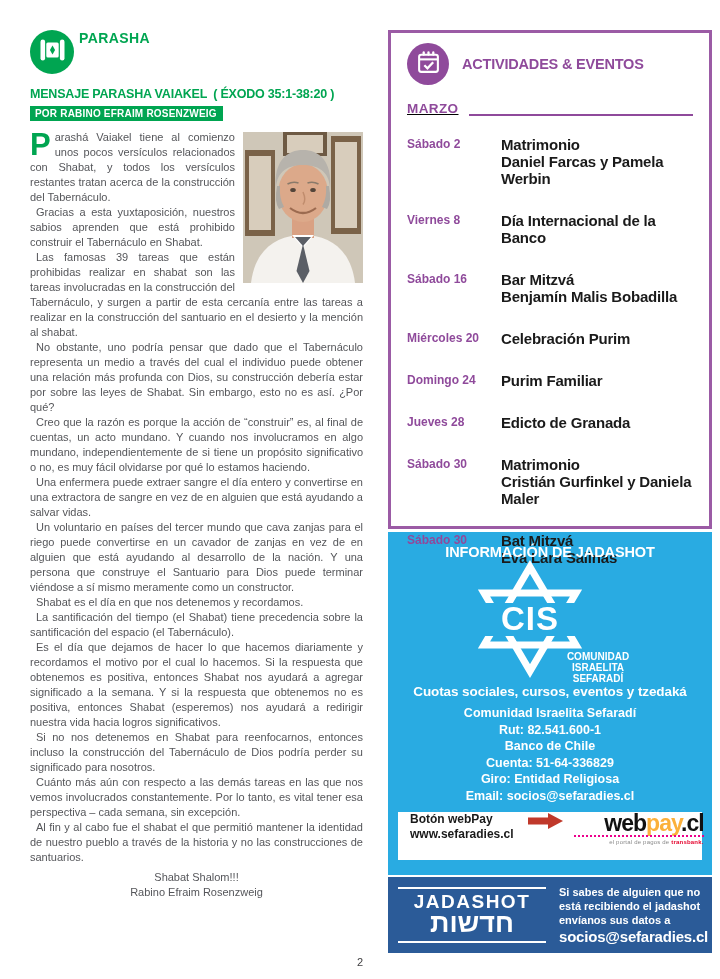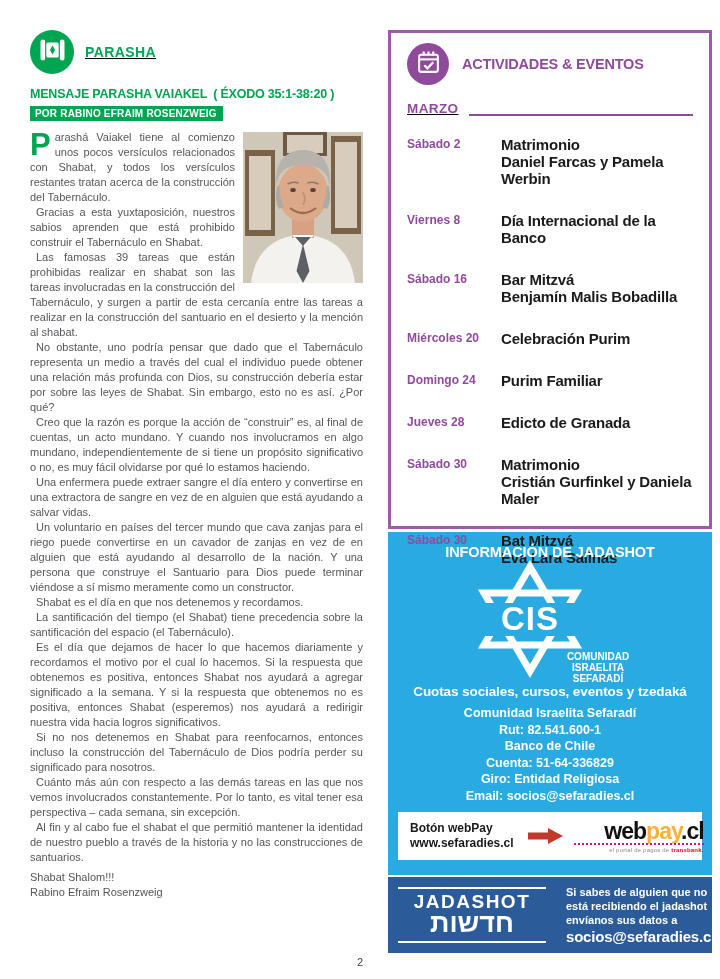--- a/index.html
+++ b/index.html
@@ -2,32 +2,32 @@
 <html><head>
 <meta charset="utf-8">
 <style>
   * { margin:0; padding:0; box-sizing:border-box; }
   html,body { background:#ffffff; }
   body { font-family:"Liberation Sans", sans-serif; }
   .page { position:relative; width:720px; height:979px; background:#fff; overflow:hidden; }
 
   
   .left-col { position:absolute; left:30px; top:30px; width:333px; height:900px; overflow:hidden; }
-  .parasha-header { display:flex; align-items:center; gap:11px;text-decoration:underline; }
+  .parasha-header { display:flex; gap:5px; }
   .green-circle { width:44px; height:44px; border-radius:50%; background:#00A551; display:flex; align-items:center; justify-content:center; flex:none; }
   .parasha-label { color:#00A551; font-weight:bold; font-size:14px; letter-spacing:.4px; }
   .article-title { margin-top:13px; color:#00A551; font-weight:bold; font-size:12.5px; letter-spacing:-.2px; white-space:nowrap; }
   .article-title .ref { margin-left:6px; }
   .byline-badge { display:inline-block; background:#00A551; color:#fff; font-size:10px; font-weight:bold; padding:2px 6px 2px 5px; margin-top:5px; letter-spacing:.2px; }
   .article { margin-top:9px; font-size:11px; line-height:15px; color:#55565A; text-align:justify; }
   .article p { text-indent:6px; margin:0; }
   .article p.intro { text-indent:0; }
   .dropcap { float:left; color:#00A551; font-size:31px; line-height:25px; font-weight:bold; margin:2px 4px 0 0; }
   .photo { float:right; width:120px; height:151px; margin:2px 0 5px 8px; }
-  .signoff { text-align:left; text-indent:0 !important; margin-top:5px !important; }
+  .signoff { text-align:center; text-indent:0 !important; margin-top:5px !important; }
 
   
   .right-col { position:absolute; left:388px; top:30px; width:324px; }
 
   .events-box { border:3px solid #9B5BA5; height:499px; padding:8px 16px; background:#fff; }
   .events-header { display:flex; align-items:center; gap:13px; margin-top:2px; }
   .purple-circle { width:42px; height:42px; border-radius:50%; background:#8F4A9B; display:flex; align-items:center; justify-content:center; flex:none; }
   .events-title { color:#8F4A9B; font-weight:bold; font-size:14.5px; letter-spacing:-.2px; }
   .month-row { display:flex; align-items:flex-end; margin-top:16px;text-decoration:underline; }
   .month-label { color:#8F4A9B; font-weight:bold; font-size:13.5px; letter-spacing:.4px; }
@@ -35,31 +35,31 @@
   .event-row { display:flex; margin-top:25px; }
   .event-row:first-child { margin-top:20px; }
   .event-date { width:94px; flex:none; color:#8F4A9B; font-weight:bold; font-size:12px; padding-top:1px; }
   .event-desc { font-weight:bold; color:#1A1A1A; font-size:15px; line-height:17px; letter-spacing:-.2px; }
 
   .blue-box { background:#29ABE2; margin-top:3px; height:343px; padding:8px 8px; color:#fff; text-align:center; }
   .aportes-header { font-size:14.5px; font-weight:bold; margin-top:4px; letter-spacing:-.1px; }
   .cis-logo { display:block; margin:0 auto; }
   .tagline { font-size:13.5px; font-weight:bold; letter-spacing:-.1px; }
   .detail-lines { margin-top:6px; font-size:12.5px; font-weight:bold; line-height:16.5px; }
-  .webpay-box { background:#fff; margin:8px 2px 0; height:48px; display:flex; align-items:center; padding:0 12px; }
+  .webpay-box { background:#fff; margin:8px 2px 0; height:48px; display:flex; padding:0 12px; }
   .webpay-text { color:#1A1A1A; font-weight:bold; font-size:12px; line-height:15px; text-align:left; }
   .webpay-arrow { margin:0 10px 0 14px; flex:none; display:flex; }
   .webpay-logo { margin-left:auto; display:flex; flex-direction:column; align-items:flex-end; }
   .webpay-wordmark { font-size:23px; font-weight:bold; letter-spacing:-1px; line-height:22px; color:#111; }
   .webpay-wordmark .pay { color:#FBB03B; }
   .webpay-dots { width:130px; border-bottom:2px dotted #EC008C; margin:1px 0 2px; }
   .webpay-sub { font-size:6px; color:#8a8a8a; letter-spacing:.2px; }
   .webpay-sub .brand { color:#E4002B; font-weight:bold; }
 
-  .jadashot-bar { background:#2B5B98; margin-top:2px; height:76px; display:flex; align-items:center; padding:0 10px; color:#fff;gap:7px; }
+  .jadashot-bar { background:#2B5B98; margin-top:2px; height:76px; display:flex; align-items:center; padding:0 10px; color:#fff; }
   .jadashot-logo { width:148px; flex:none; text-align:center; border-top:2px solid #fff; border-bottom:2px solid #fff; padding:3px 0 5px; }
   .jadashot-latin { font-size:19px; font-weight:bold; letter-spacing:1.5px; line-height:19px; }
   .jadashot-hebrew { font-size:27px; font-weight:bold; line-height:25px; }
   .jadashot-text { margin-left:13px; text-align:left; flex:1; }
   .jadashot-line { font-size:11px; font-weight:bold; line-height:14px; }
   .jadashot-email { font-size:15px; font-weight:bold; margin-top:1px; letter-spacing:-.2px; }
 
   .page-number { position:absolute; left:0; right:0; top:956px; text-align:center; font-size:11px; color:#414042; }
 </style>
 </head>

